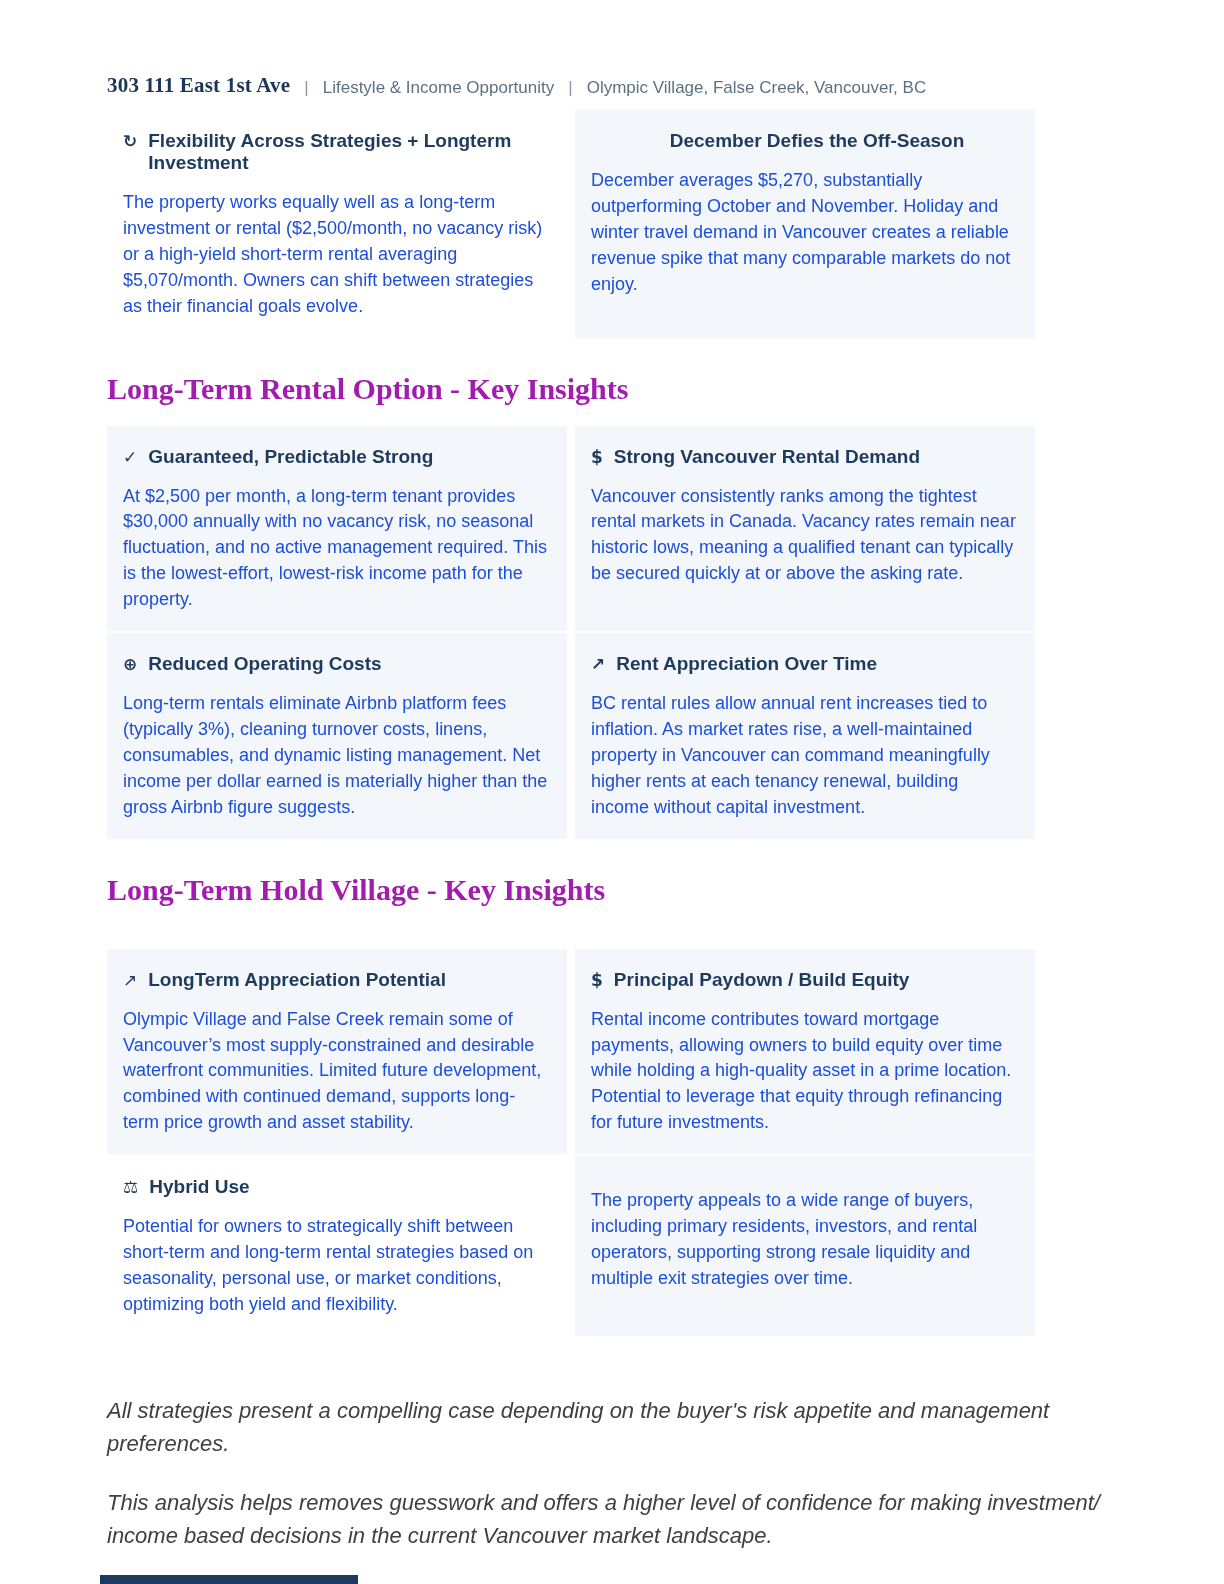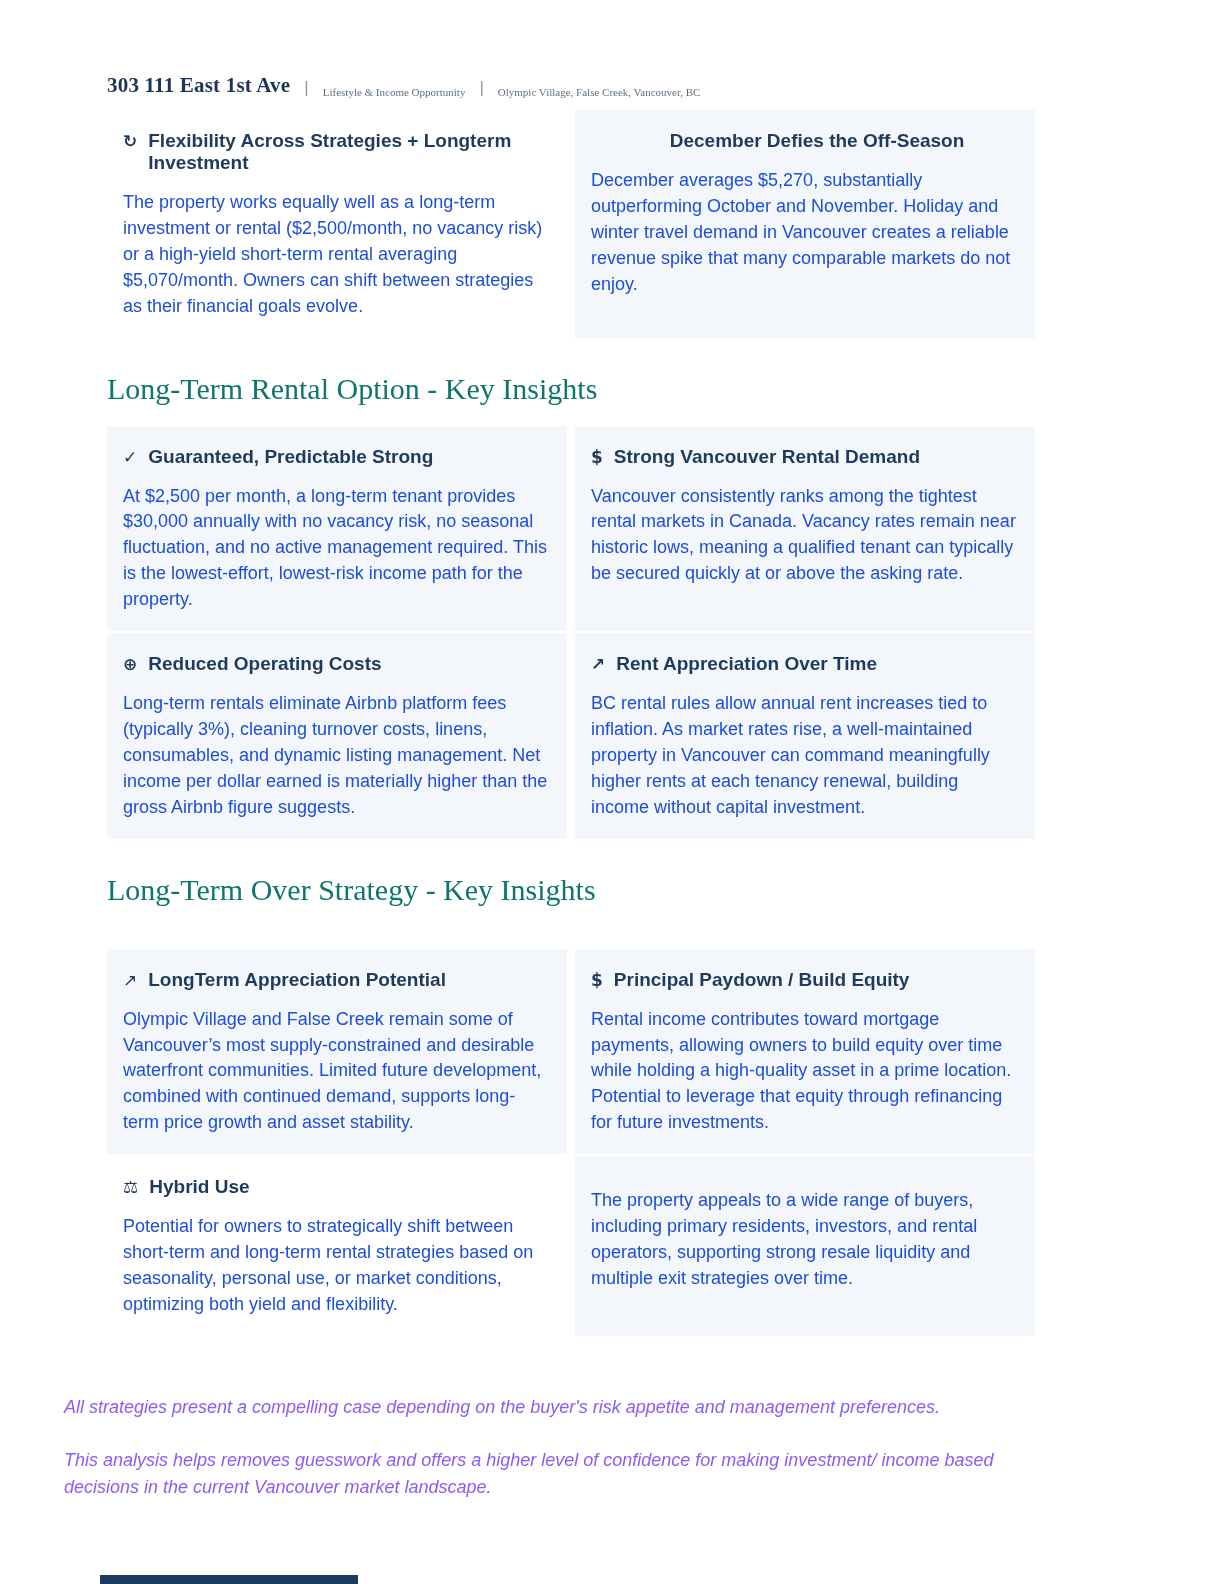--- a/index.html
+++ b/index.html
@@ -23,21 +23,21 @@
     white-space: nowrap;
   }
   .addr {
     font-family: "Liberation Serif", "DejaVu Serif", serif;
     font-weight: bold;
     font-size: 21px;
     letter-spacing: 0.2px;
     color: #1d3557;
   }
   .sep { color: #8a97a8; font-size: 17px; }
-  .sub { color: #5d7183; font-size: 11px; font-family: Liberation Serif, serif; }
+  .sub { color: #5d7183; font-size: 17px; }
 
   .content { margin-left: 107px; width: 928px; }
 
   .grid {
     display: grid;
     grid-template-columns: 1fr 1fr;
     column-gap: 8px;
     row-gap: 2px;
     align-items: stretch;
   }
@@ -62,34 +62,34 @@
   }
   .icon--thin { font-weight: normal; }
   .card-body {
     font-size: 18px;
     line-height: 1.44;
     color: #1d4ed8;
     margin-top: 16px;
   }
   .section-heading {
     font-family: "Liberation Serif", "DejaVu Serif", serif;
-    font-weight: normal;
+    font-weight: bold;
     font-size: 30px;
-    color: #0f766e;
+    color: #a21caf;
     margin: 34px 0 20px 0;
   }
   .section-heading--hold { margin-bottom: 42px; }
 
   .closing {
-    margin-left: 64px;
+    margin-left: 107px;
     width: 1000px;
     font-style: italic;
-    font-size: 18px;
+    font-size: 22px;
     line-height: 1.5;
-    color: #8b5cf6;
+    color: #404040;
   }
   .closing-para1 { margin-top: 58px; }
   .closing-para2 { margin-top: 26px; }
   .footer-bar {
     position: absolute;
     left: 100px;
     bottom: 0;
     width: 258px;
     height: 9px;
     background: #1d3a5f;
@@ -152,21 +152,21 @@
       </div>
       <div class="card card--tint">
         <div class="card-title">
           <span class="icon">↗</span>
           <span>Rent Appreciation Over Time</span>
         </div>
         <div class="card-body">BC rental rules allow annual rent increases tied to inflation. As market rates rise, a well-maintained property in Vancouver can command meaningfully higher rents at each tenancy renewal, building income without capital investment.</div>
       </div>
     </div>
 
-    <h1 class="section-heading section-heading--hold">Long-Term Over Strategy - Key Insights</h1>
+    <h1 class="section-heading section-heading--hold">Long-Term Hold Village - Key Insights</h1>
 
     <div class="grid">
       <div class="card card--tint">
         <div class="card-title">
           <span class="icon icon--thin">↗</span>
           <span>LongTerm Appreciation Potential</span>
         </div>
         <div class="card-body">Olympic Village and False Creek remain some of Vancouver’s most supply-constrained and desirable waterfront communities. Limited future development, combined with continued demand, supports long-term price growth and asset stability.</div>
       </div>
       <div class="card card--tint">

